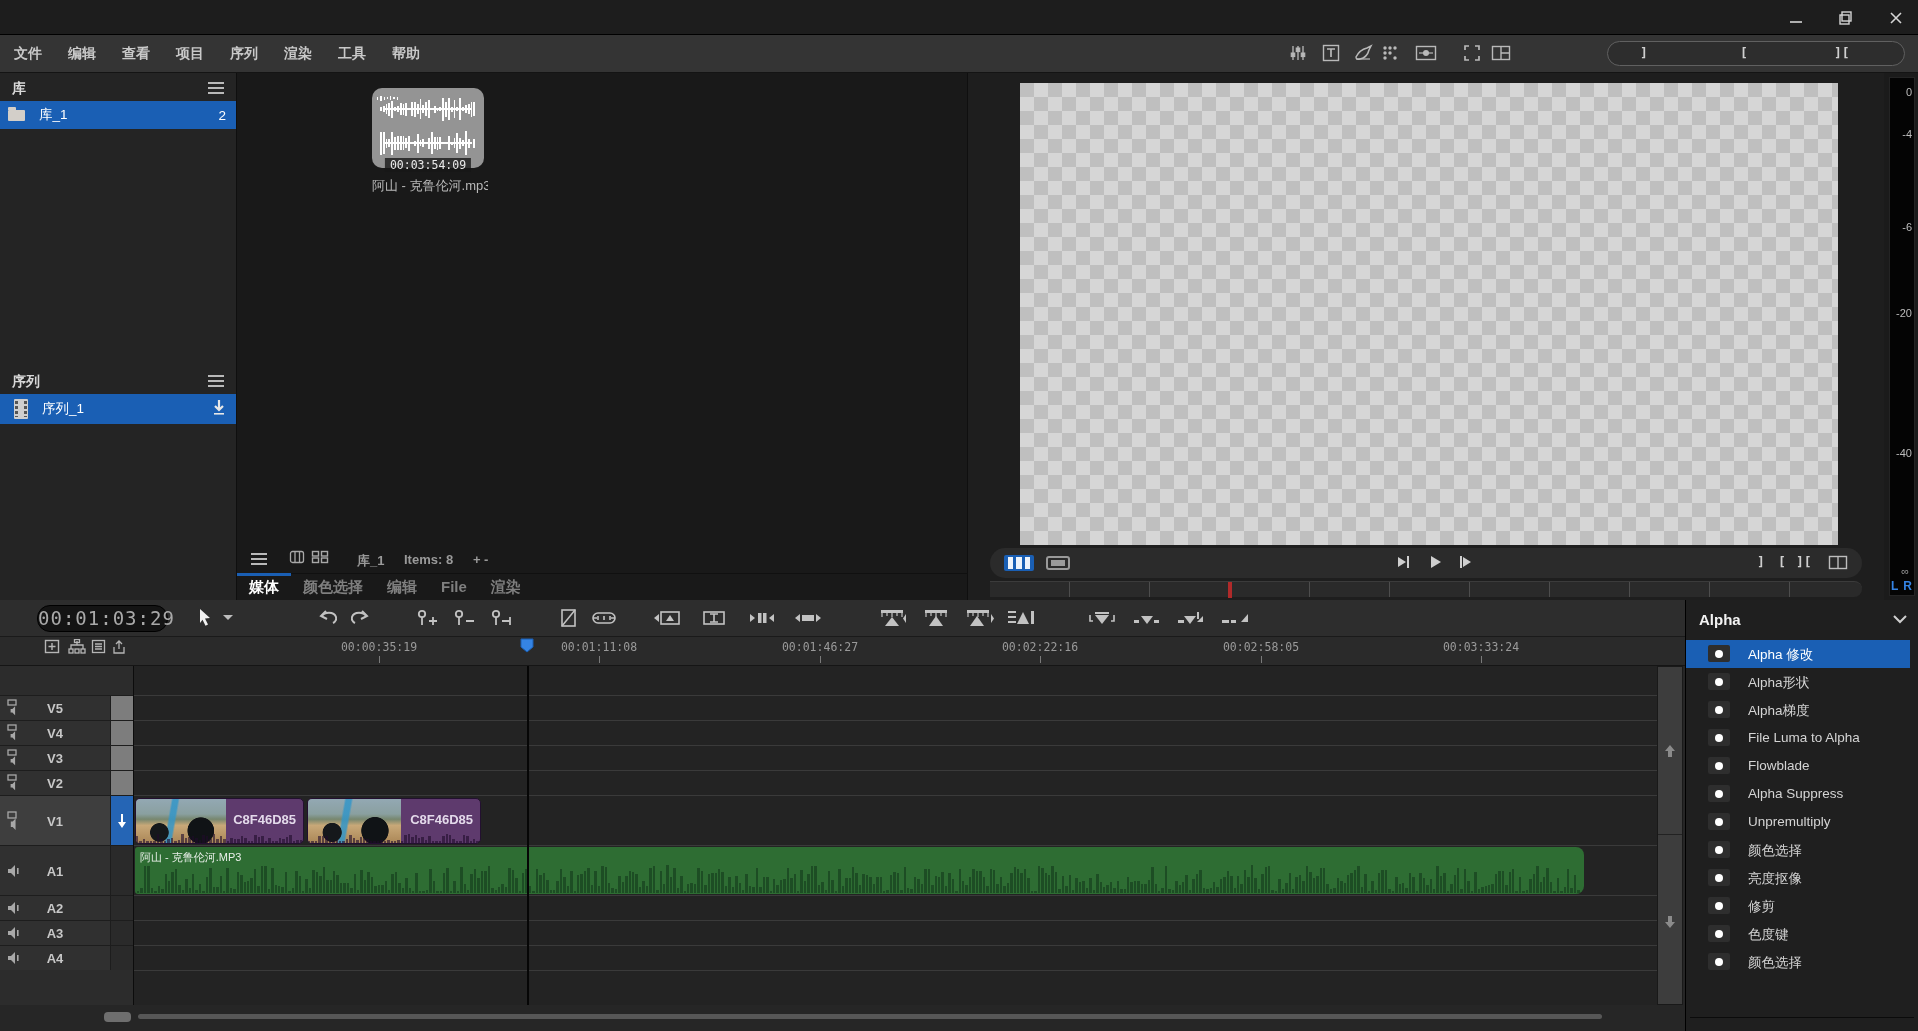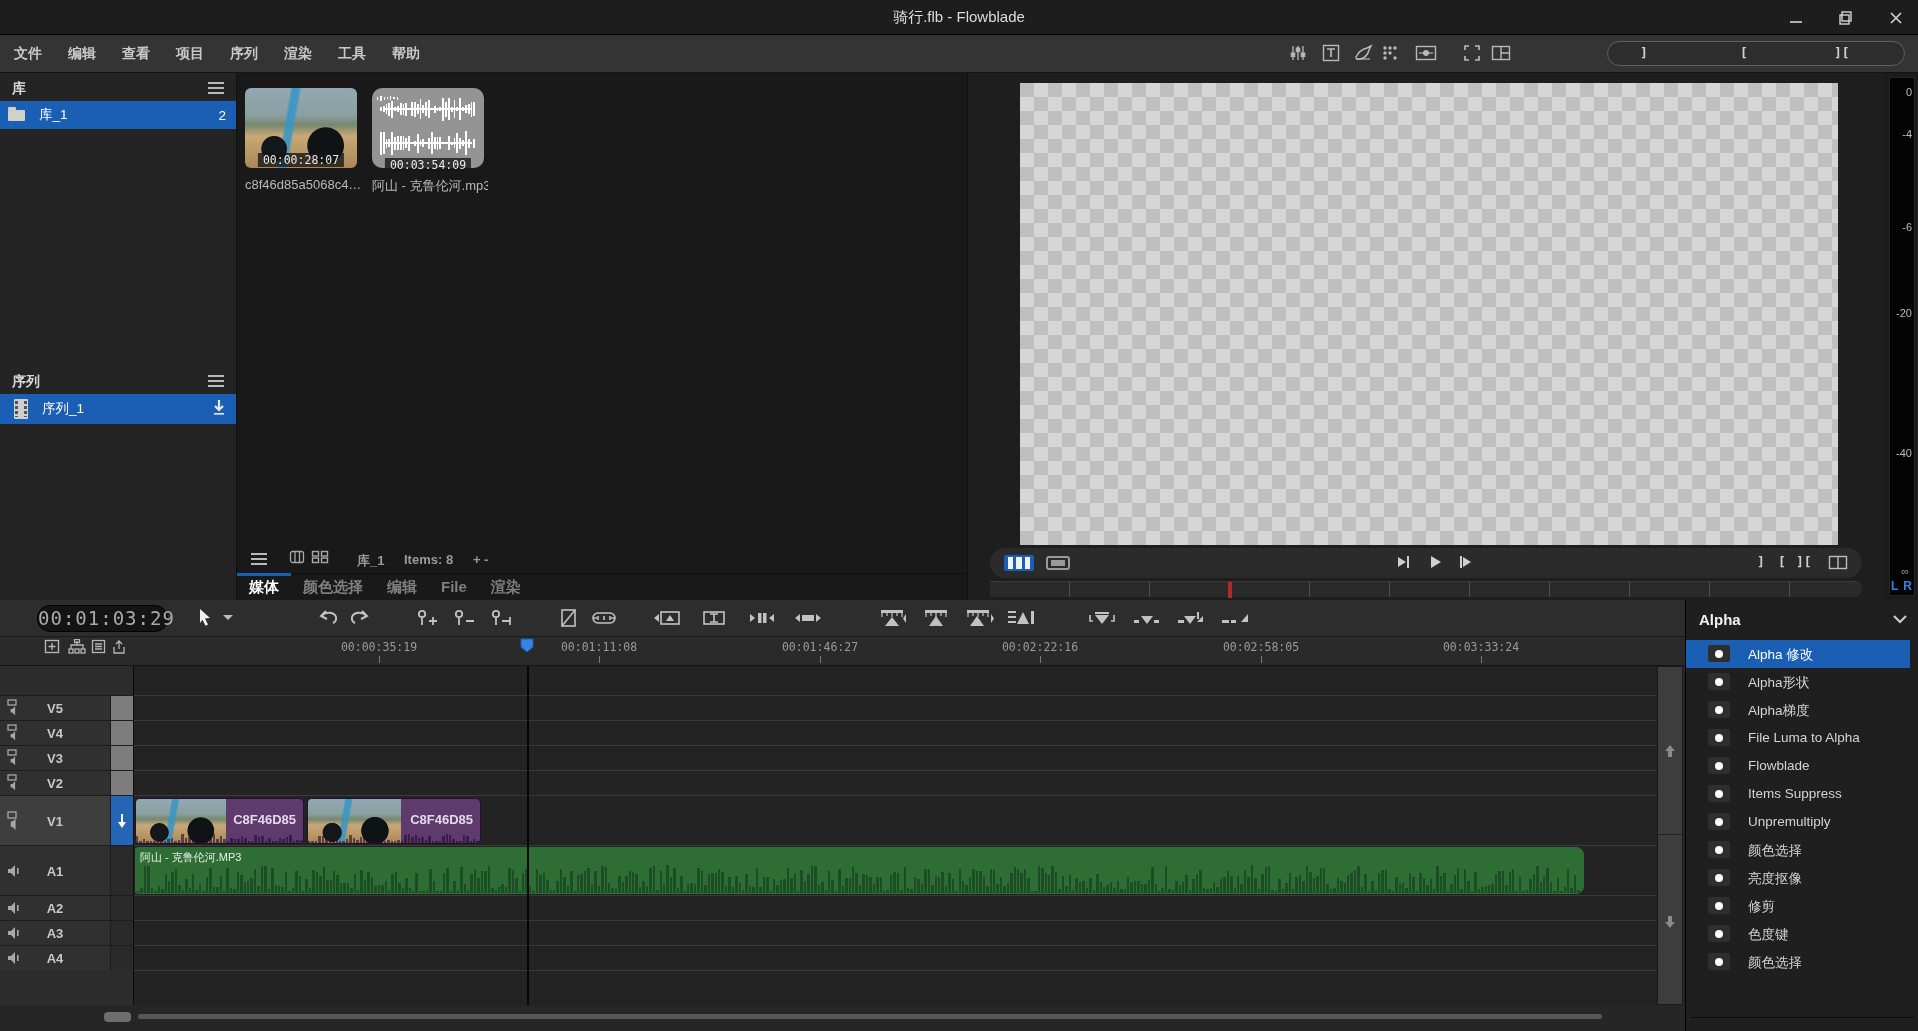--- a/index.html
+++ b/index.html
@@ -183,21 +183,20 @@
   .fp-bottom { position:absolute; left:4px; right:4px; top:417px; height:1px; background:#0b0b0b; }
 
   svg { display:block; }
 </style>
 </head>
 <body>
 
 <div class="app">
 
   <div class="titlebar">
-    <div class="title">骑行.flb - Flowblade</div>
     <div class="win-btn win-min">
       <svg width="20" height="20" viewBox="0 0 20 20">
           <path d="M4 14h12" stroke="currentColor" stroke-width="1.6"></path>
         </svg>
     </div>
     <div class="win-btn win-max">
       <svg width="20" height="20" viewBox="0 0 20 20" fill="none" stroke="currentColor" stroke-width="1.4">
         <rect x="6" y="4" width="9" height="9"></rect>
           <rect x="4" y="7" width="9" height="9"></rect>
         </svg>
@@ -296,26 +295,20 @@
       <span class="dl-ic">
         <svg width="14" height="16" viewBox="0 0 14 16" fill="currentColor">
           <path d="M7 1v9M3 7l4 4 4-4" stroke="currentColor" stroke-width="2.2" fill="none"></path>
             <path d="M2 14h10v1.6H2z"></path>
           </svg>
       </span>
     </div>
   </div>
 
   <div class="media-panel">
-    <div class="media-item mi-video">
-      <div class="thumb bike">
-        <span class="ts">00:00:28:07</span>
-      </div>
-      <div class="mi-name">c8f46d85a5068c4…</div>
-    </div>
     <div class="media-item mi-audio">
       <div class="thumb audio-thumb">
         <span class="wicon" id="wicon">
             <i style="flex: 1 0 auto; margin-right: 1px; background: rgb(255, 255, 255); height: 3px;"></i>
             <i style="flex: 1 0 auto; margin-right: 1px; background: rgb(255, 255, 255); height: 5px;"></i>
             <i style="flex: 1 0 auto; margin-right: 1px; background: rgb(255, 255, 255); height: 3px;"></i>
             <i style="flex: 1 0 auto; margin-right: 1px; background: rgb(255, 255, 255); height: 2px;"></i>
             <i style="flex: 1 0 auto; margin-right: 1px; background: rgb(255, 255, 255); height: 4px;"></i>
             <i style="flex: 1 0 auto; margin-right: 1px; background: rgb(255, 255, 255); height: 2px;"></i>
             <i style="flex: 1 0 auto; margin-right: 1px; background: rgb(255, 255, 255); height: 3px;"></i>
@@ -1376,21 +1369,21 @@
       <div class="frow">
           <span class="fico"></span>
           <span class="flabel">File Luma to Alpha</span>
         </div>
       <div class="frow">
           <span class="fico"></span>
           <span class="flabel">Flowblade</span>
         </div>
       <div class="frow">
           <span class="fico"></span>
-          <span class="flabel">Items Suppress</span>
+          <span class="flabel">Alpha Suppress</span>
         </div>
       <div class="frow">
           <span class="fico"></span>
           <span class="flabel">Unpremultiply</span>
         </div>
       <div class="frow">
           <span class="fico"></span>
           <span class="flabel">颜色选择</span>
         </div>
       <div class="frow">

